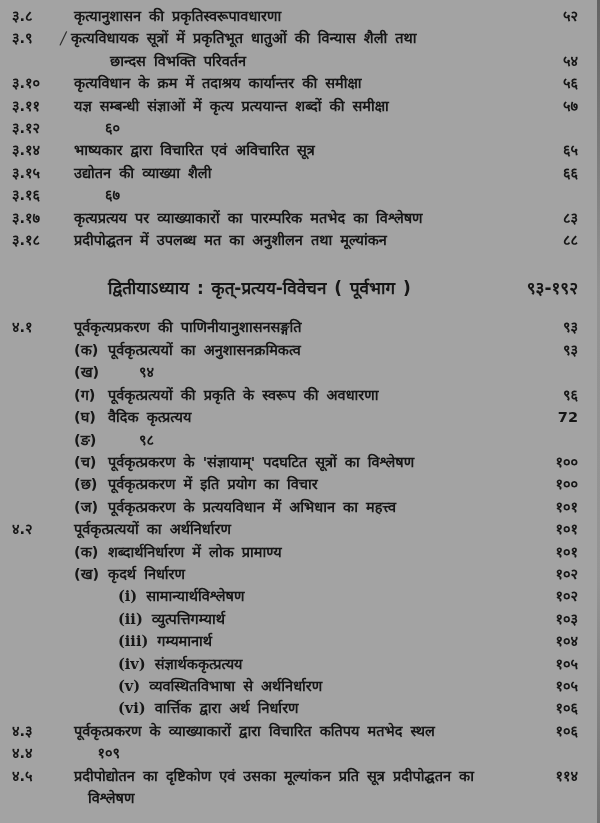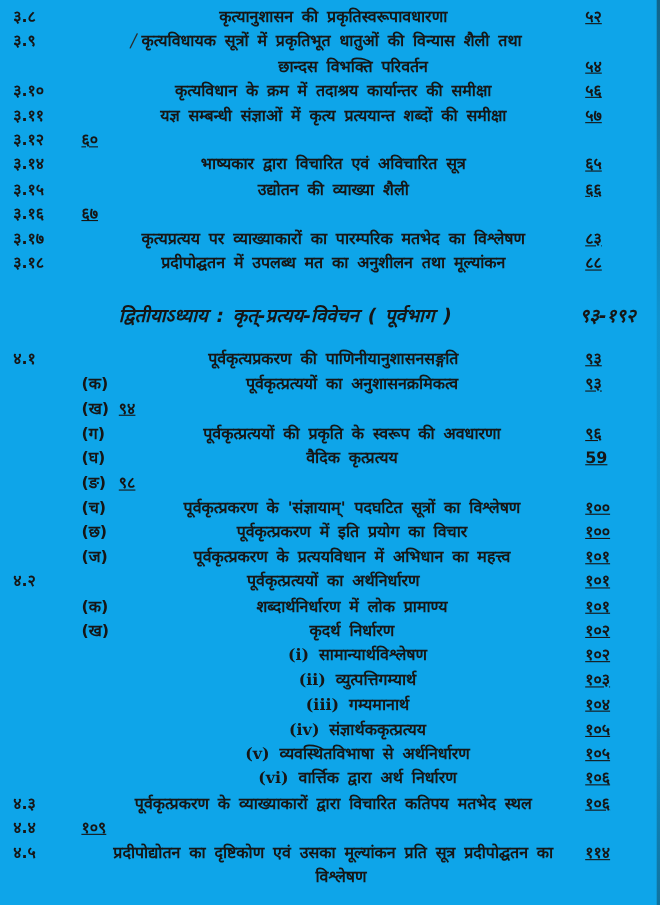--- a/index.html
+++ b/index.html
@@ -4,21 +4,21 @@
 <style>
   html, body { margin: 0; padding: 0; }
   body {
     width: 600px; height: 823px;
     background: #e9e9e6;
     font-family: "DejaVu Sans", sans-serif;
   }
   .page {
     position: relative;
     width: 600px; height: 823px;
-    background: #0ea5e9;
+    background: #a3a3a3;
     color: #161616;
     overflow: hidden;
     box-sizing: border-box;
     padding-top: 5px;
   }
   .scan-edge {
     position: absolute; top: 0; right: 0;
     width: 3px; height: 100%;
     background: linear-gradient(180deg, rgba(20,20,20,0.45), rgba(20,20,20,0.12) 35%, rgba(20,20,20,0.10) 70%, rgba(20,20,20,0.35));
     pointer-events: none;
@@ -28,22 +28,22 @@
     display: flex;
     align-items: flex-start;
     padding: 0 22px 0 12px;
     font-size: 14.5px;
     font-weight: bold;
     line-height: 22.4px;
     word-spacing: 3px;
   }
   .num   { flex: none; width: 62px; }
   .bullet{ flex: none; width: 34px; }
-  .title { flex: 1; text-align: center; }
-  .pg    { flex: none; min-width: 46px; text-align: left; text-decoration: underline; }
+  .title { flex: 1; }
+  .pg    { flex: none; min-width: 46px; text-align: right; }
   .pg-bottom { align-self: flex-end; }
   .l1, .l2 { display: block; }
   .l2-deep { padding-left: 36px; }
   .l2-shallow { padding-left: 14px; }
   .tick {
     display: inline-block;
     margin-left: -13px; margin-right: 5px;
     transform: rotate(12deg) scaleY(1.25);
     font-weight: normal;
     color: #2b2b2b;
@@ -55,21 +55,20 @@
   }
   .chapter {
     display: flex;
     align-items: baseline;
     padding: 0 22px 0 12px;
     margin: 24px 0 15px 0;
     font-size: 17px;
     font-weight: bold;
     line-height: 26px;
     word-spacing: 2px;
-    font-style: italic;
   }
   .chapter-title { flex: 1; padding-left: 96px; }
   .chapter-pages { flex: none; }
 </style>
 </head>
 <body>
 
 <div class="page">
   <div class="scan-edge"></div>
 
@@ -155,21 +154,21 @@
     <div class="row">
         <span class="num"></span>
         <span class="bullet">(ग)</span>
         <span class="title">पूर्वकृत्प्रत्ययों की प्रकृति के स्वरूप की अवधारणा</span>
         <span class="pg">९६</span>
       </div>
     <div class="row">
         <span class="num"></span>
         <span class="bullet">(घ)</span>
         <span class="title">वैदिक कृत्प्रत्यय</span>
-        <span class="pg">59</span>
+        <span class="pg">72</span>
       </div>
     <div class="row">
         <span class="num"></span>
         <span class="bullet">(ङ)</span>
         <span class="pg">९८</span>
       </div>
     <div class="row">
         <span class="num"></span>
         <span class="bullet">(च)</span>
         <span class="title">पूर्वकृत्प्रकरण के 'संज्ञायाम्' पदघटित सूत्रों का विश्लेषण</span>

